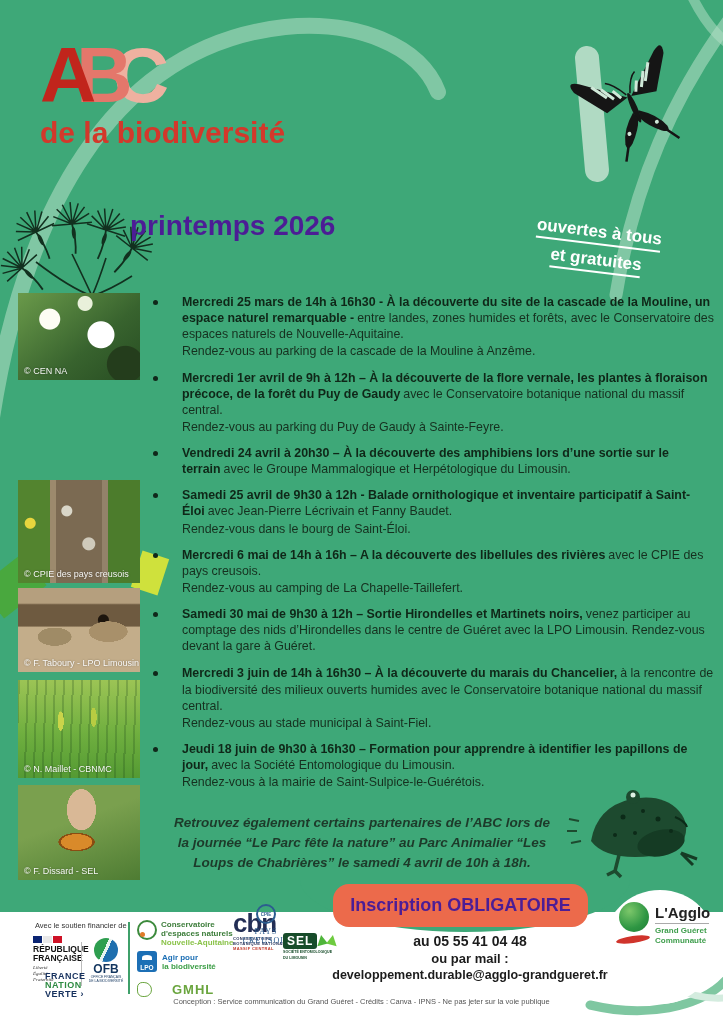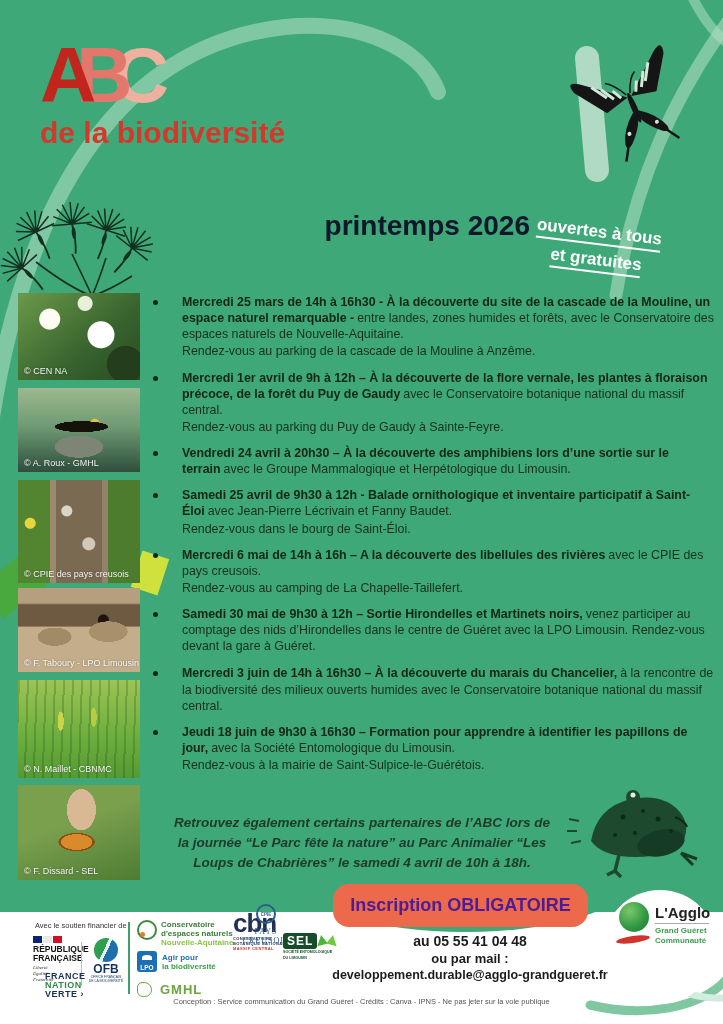--- a/index.html
+++ b/index.html
@@ -11,21 +11,21 @@
   .wedge1{left:136px;top:554px;width:28px;height:38px;background:#cfe13c;transform:rotate(18deg);z-index:1;}
   .wedge2{left:-14px;top:566px;width:54px;height:40px;background:#49a83e;transform:rotate(-38deg);z-index:1;}
   
   .abc{left:40px;top:36px;z-index:2;line-height:1;white-space:nowrap;}
   .abc span{display:inline-block;font-size:78px;font-weight:800;letter-spacing:-2px;}
   .abc .la{color:#c1251c;position:relative;z-index:3;}
   .abc .lb{color:#e4776b;margin-left:-18px;position:relative;z-index:2;}
   .abc .lc{color:#eeb1a0;margin-left:-18px;position:relative;z-index:1;}
   .subtitle{left:40px;top:116px;font-size:30px;font-weight:800;color:#d3382b;z-index:2;}
   .title1{left:130px;top:168px;width:400px;text-align:center;font-size:28px;font-weight:800;color:#ece83a;z-index:2;}
-  .title2{left:130px;top:210px;width:400px;text-align:right;font-size:28px;font-weight:800;color:#0f172a;z-index:2;}
+  .title2{left:130px;top:210px;width:400px;text-align:left;font-size:28px;font-weight:800;color:#4c1d95;z-index:2;}
   .badge{left:500px;top:222px;width:195px;transform:rotate(7deg);text-align:center;color:#fff;
          font-weight:800;font-size:17px;z-index:2;}
   .badge div{display:inline-block;border-bottom:2.5px solid #fff;padding-bottom:1px;}
   .badge .b2{margin-top:5px;}
   
   .photo{left:18px;width:122px;z-index:2;overflow:hidden;}
   .photo .cap{position:absolute;left:6px;bottom:4px;font-size:9px;color:rgba(255,255,255,.95);
               text-shadow:0 0 2px rgba(0,0,0,.4);white-space:nowrap;}
   .p1{top:293px;height:87px;background:
       radial-gradient(circle at 26% 30%, #fdfdf4 0 10px, transparent 11px),
@@ -99,21 +99,21 @@
   .cen .ic i{position:absolute;left:1px;bottom:1px;width:5px;height:5px;border-radius:50%;background:#e07b28;}
   .cen .t1,.cen .t2{font-size:8px;font-weight:700;color:#3c7d3a;line-height:9px;}
   .cen .t3{font-size:8px;font-weight:800;color:#8bc34a;line-height:9px;}
   .lpo{left:137px;top:951px;display:flex;gap:5px;align-items:center;z-index:3;}
   .lpo .box{width:20px;height:20px;background:#1c6fb5;border-radius:3px;color:#fff;font-size:6.5px;
             font-weight:800;display:flex;align-items:flex-end;justify-content:center;padding-bottom:1px;position:relative;}
   .lpo .box::before{content:"";position:absolute;top:4px;left:5px;width:10px;height:5px;
             border-radius:50% 50% 0 0;background:#fff;}
   .lpo .t1{font-size:8px;font-weight:800;color:#1c6fb5;line-height:9px;}
   .lpo .t2{font-size:8px;font-weight:800;color:#3c9e46;line-height:9px;}
-  .gmhl{left:137px;top:982px;display:flex;gap:8px;align-items:center;z-index:3;}
+  .gmhl{left:137px;top:982px;display:flex;gap:20px;align-items:center;z-index:3;}
   .gmhl .map{width:13px;height:13px;border:1.8px solid #6aa53e;border-radius:40% 60% 55% 45%;}
   .gmhl .a{font-size:13px;font-weight:800;color:#6aa53e;letter-spacing:1px;}
   .cbn{left:233px;top:910px;z-index:3;width:70px;text-align:left;}
   .cbn .a{font-size:26px;font-weight:800;color:#232e55;letter-spacing:-1px;line-height:26px;}
   .cbn .s{font-size:4px;font-weight:700;color:#232e55;line-height:5px;letter-spacing:.4px;}
   .cbn .s.red{color:#c0392b;}
   .cpie{left:230px;top:904px;width:72px;text-align:center;z-index:3;}
   .cpie .circ{width:16px;height:16px;margin:0 auto;border-radius:50%;border:2px solid #2c5d8f;
               color:#2c5d8f;font-size:4.5px;font-weight:800;display:flex;align-items:center;justify-content:center;}
   .cpie .s{font-family:"Liberation Serif",serif;font-size:8px;color:#2c5d8f;letter-spacing:1px;margin-top:3px;}
@@ -211,23 +211,20 @@
   <div class="abs subtitle">de la biodiversité</div>
   <div class="abs title2">printemps 2026</div>
   <div class="abs badge">
     <div class="b1">ouvertes à tous</div><br>
     <div class="b2">et gratuites</div>
   </div>
 
   <div class="abs photo p1">
       <span class="cap">© CEN NA</span>
     </div>
-  <div class="abs photo p2">
-      <span class="cap">© A. Roux - GMHL</span>
-    </div>
   <div class="abs photo p3">
       <span class="cap">© CPIE des pays creusois</span>
     </div>
   <div class="abs photo p4">
       <span class="cap">© F. Taboury - LPO Limousin</span>
     </div>
   <div class="abs photo p5">
       <span class="cap">© N. Maillet - CBNMC</span>
     </div>
   <div class="abs photo p6">
@@ -261,21 +258,21 @@
       <div class="rdv">Rendez-vous au camping de La Chapelle-Taillefert.</div></div>
       </div>
     <div class="event">
         <span class="dot"></span>
       <div class="etext"><span class="b">Samedi 30 mai de 9h30 à 12h – Sortie Hirondelles et Martinets noirs,</span><span>venez participer au comptage des nids d’Hirondelles dans le centre de Guéret avec la LPO Limousin. Rendez-vous devant la gare à Guéret.</span>
       <div class="rdv"></div></div>
       </div>
     <div class="event">
         <span class="dot"></span>
       <div class="etext"><span class="b">Mercredi 3 juin de 14h à 16h30 – À la découverte du marais du Chancelier,</span><span>à la rencontre de la biodiversité des milieux ouverts humides avec le Conservatoire botanique national du massif central.</span>
-      </div>
+      <div class="rdv">Rendez-vous au stade municipal à Saint-Fiel.</div></div>
       </div>
     <div class="event">
         <span class="dot"></span>
       <div class="etext"><span class="b">Jeudi 18 juin de 9h30 à 16h30 – Formation pour apprendre à identifier les papillons de jour,</span><span>avec la Société Entomologique du Limousin.</span>
       <div class="rdv">Rendez-vous à la mairie de Saint-Sulpice-le-Guérétois.</div></div>
       </div>
   </div>
 
   <div class="abs note">Retrouvez également certains partenaires de l’ABC lors de la journée “Le Parc fête la nature” au Parc Animalier “Les Loups de Chabrières” le samedi 4 avril de 10h à 18h.</div>
 

